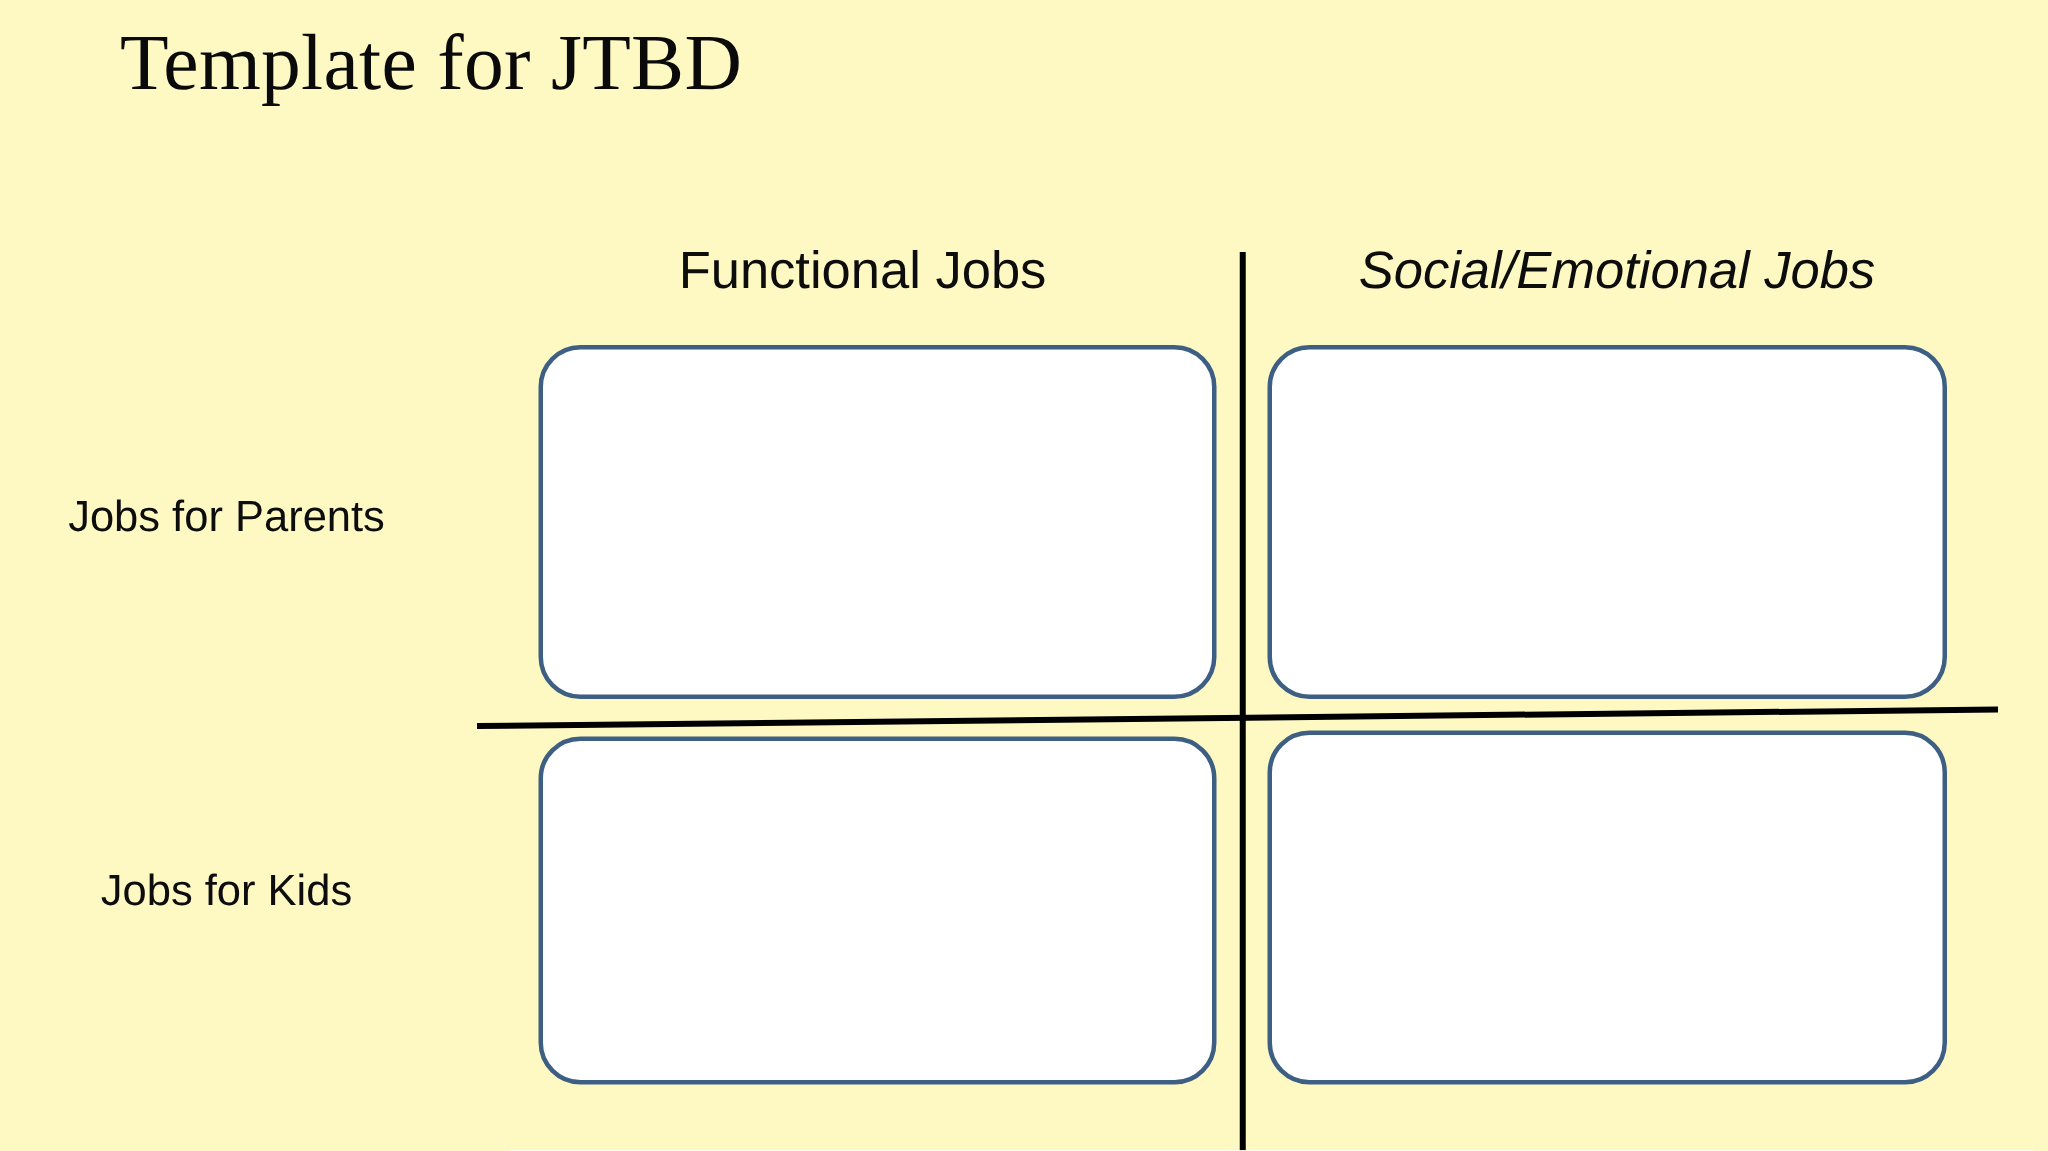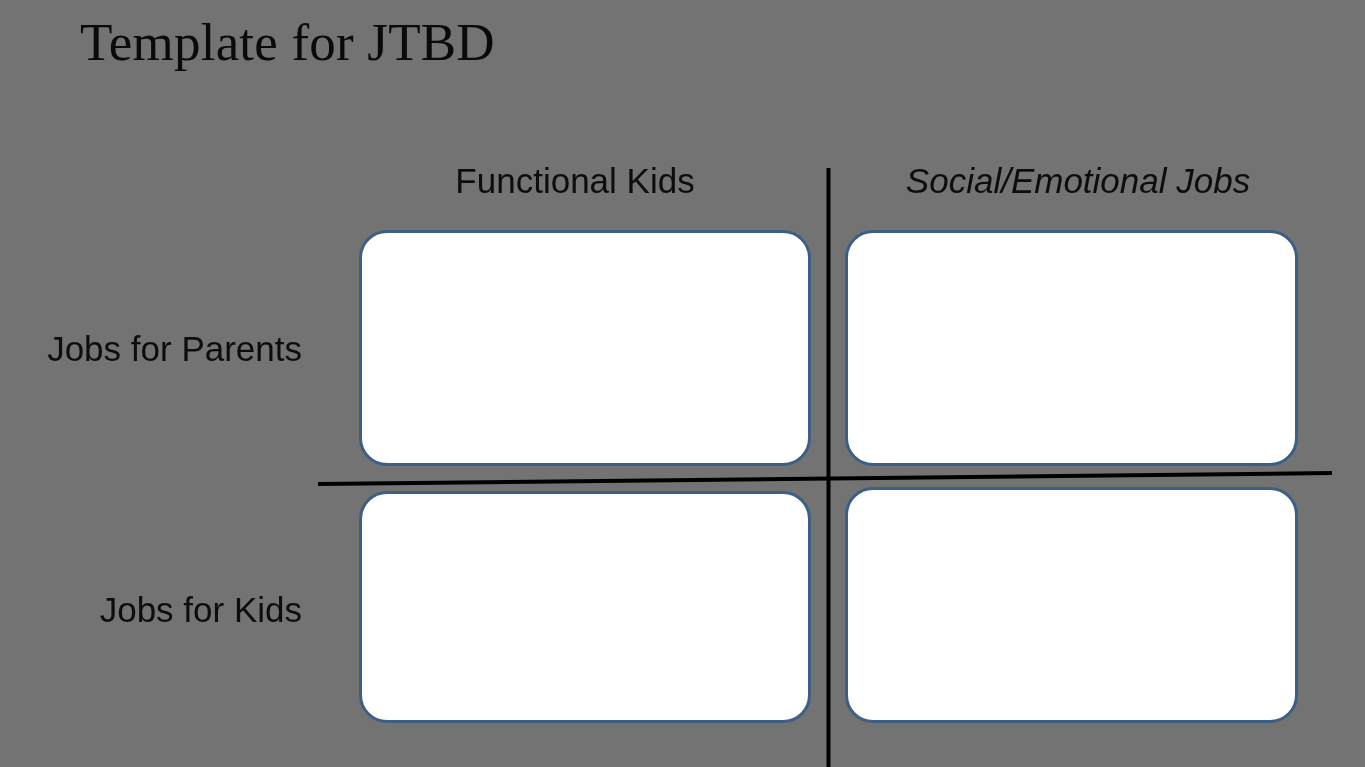--- a/index.html
+++ b/index.html
@@ -8,21 +8,21 @@
     padding: 0;
     background: #ffffff;
   }
   body {
     font-family: "Liberation Sans", sans-serif;
   }
   #slide {
     position: relative;
     width: 1365px;
     height: 767px;
-    background: #737373;
+    background: #fef9c3;
     overflow: hidden;
   }
 
   
   #slide-title {
     position: absolute;
     left: 80px;
     top: 14px;
     font-family: "Liberation Serif", "DejaVu Serif", serif;
     font-size: 53px;
@@ -61,33 +61,33 @@
   #col-header-social {
     left: 1078px;
     top: 161px;
     font-style: italic;
   }
 
   
   .row-label {
     position: absolute;
     font-family: "Liberation Sans", "DejaVu Sans", sans-serif;
-    font-size: 35px;
+    font-size: 29px;
     font-weight: 400;
     color: #0d0d0d;
     white-space: nowrap;
-    text-align: right;
+    text-align: center;
     width: 302px;
     left: 0;
   }
   #row-label-parents {
     top: 329px;
   }
   #row-label-kids {
-    top: 590px;
+    top: 578px;
   }
 
   
   .quadrant-box {
     position: absolute;
     box-sizing: border-box;
     background: #ffffff;
     border: 3px solid #3d5f83;
     border-radius: 28px;
   }
@@ -121,21 +121,21 @@
 
 <div id="slide">
 
   <div id="slide-title">Template for JTBD</div>
 
   <svg id="axis-layer" viewBox="0 0 1365 767" width="1365" height="767" xmlns="http://www.w3.org/2000/svg">
     <line x1="828.5" y1="168" x2="828.5" y2="767" stroke="#000000" stroke-width="4"></line>
     <line x1="318" y1="484" x2="1332" y2="473" stroke="#000000" stroke-width="4"></line>
   </svg>
 
-  <div class="col-header" id="col-header-functional">Functional Kids</div>
+  <div class="col-header" id="col-header-functional">Functional Jobs</div>
   <div class="col-header" id="col-header-social">Social/Emotional Jobs</div>
 
   <div class="row-label" id="row-label-parents">Jobs for Parents</div>
   <div class="row-label" id="row-label-kids">Jobs for Kids</div>
 
   <div class="quadrant-box" id="quadrant-parents-functional"></div>
   <div class="quadrant-box" id="quadrant-parents-social"></div>
   <div class="quadrant-box" id="quadrant-kids-functional"></div>
   <div class="quadrant-box" id="quadrant-kids-social"></div>
 

